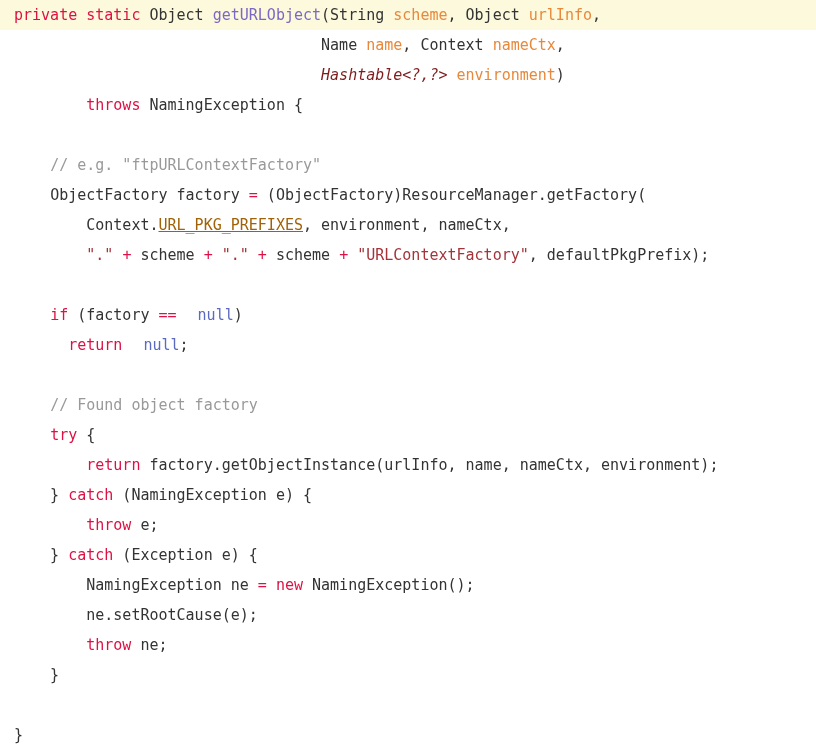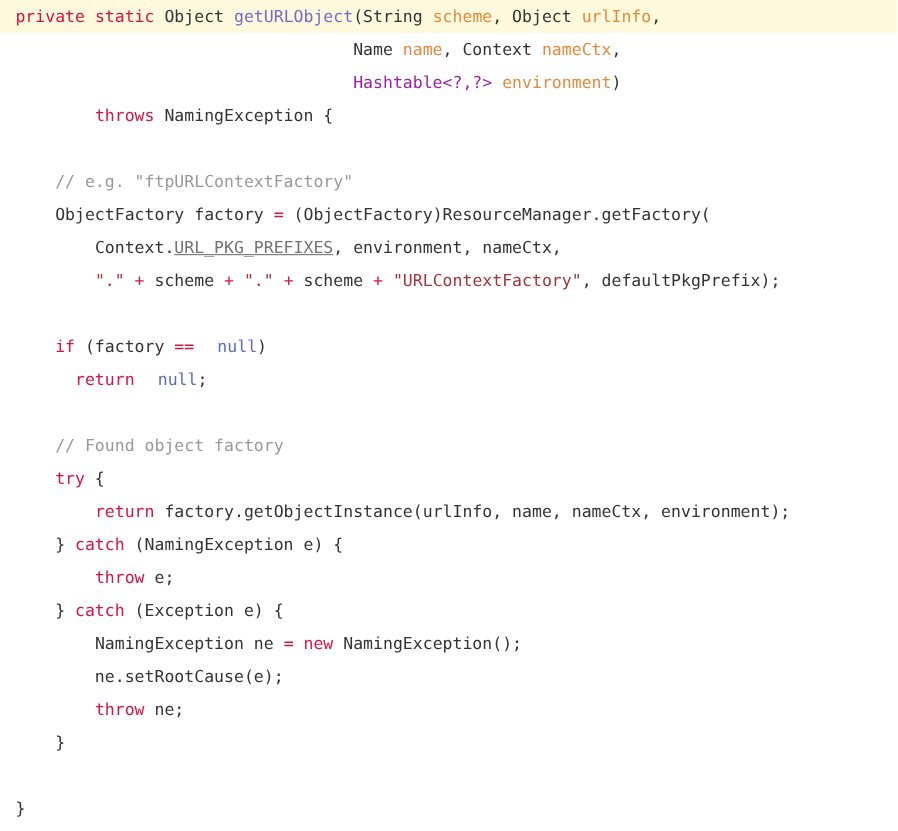--- a/index.html
+++ b/index.html
@@ -42,20 +42,20 @@
 
   
   .tok-plain    { color: #333333; }
   .tok-keyword  { color: #d14; }
   .tok-method   { color: #7b68c4; }
   .tok-param    { color: #e8883a; }
   .tok-string   { color: #a4343a; }
   .tok-comment  { color: #999999; }
   .tok-const    { color: #5c6bc0; padding-left: 12px; }
   .tok-operator { color: #d14; }
-  .tok-generic  { color: #a21caf; }
-  .tok-link     { color: #737373; text-decoration: underline; }
+  .tok-generic  { color: #7f1d1d; font-style: italic; }
+  .tok-link     { color: #a16207; text-decoration: underline; }
   .tok-punct    { color: #333333; }
 </style>
 </head>
 <body>
 
 <div id="code-view"><div class="code-line highlight"><span class="tok-keyword">private</span><span class="tok-plain"> </span><span class="tok-keyword">static</span><span class="tok-plain"> </span><span class="tok-plain">Object</span><span class="tok-plain"> </span><span class="tok-method">getURLObject</span><span class="tok-punct">(</span><span class="tok-plain">String</span><span class="tok-plain"> </span><span class="tok-param">scheme</span><span class="tok-punct">, </span><span class="tok-plain">Object</span><span class="tok-plain"> </span><span class="tok-param">urlInfo</span><span class="tok-punct">,</span></div><div class="code-line"><span class="tok-plain">                                  </span><span class="tok-plain">Name</span><span class="tok-plain"> </span><span class="tok-param">name</span><span class="tok-punct">, </span><span class="tok-plain">Context</span><span class="tok-plain"> </span><span class="tok-param">nameCtx</span><span class="tok-punct">,</span></div><div class="code-line"><span class="tok-plain">                                  </span><span class="tok-generic">Hashtable&lt;?,?&gt;</span><span class="tok-plain"> </span><span class="tok-param">environment</span><span class="tok-punct">)</span></div><div class="code-line"><span class="tok-plain">        </span><span class="tok-keyword">throws</span><span class="tok-plain"> </span><span class="tok-plain">NamingException</span><span class="tok-punct"> {</span></div><div class="code-line">&nbsp;</div><div class="code-line"><span class="tok-plain">    </span><span class="tok-comment">// e.g. "ftpURLContextFactory"</span></div><div class="code-line"><span class="tok-plain">    </span><span class="tok-plain">ObjectFactory factory </span><span class="tok-operator">=</span><span class="tok-plain"> (ObjectFactory)ResourceManager.getFactory(</span></div><div class="code-line"><span class="tok-plain">        </span><span class="tok-plain">Context.</span><span class="tok-link">URL_PKG_PREFIXES</span><span class="tok-plain">, environment, nameCtx,</span></div><div class="code-line"><span class="tok-plain">        </span><span class="tok-string">"."</span><span class="tok-plain"> </span><span class="tok-operator">+</span><span class="tok-plain"> scheme </span><span class="tok-operator">+</span><span class="tok-plain"> </span><span class="tok-string">"."</span><span class="tok-plain"> </span><span class="tok-operator">+</span><span class="tok-plain"> scheme </span><span class="tok-operator">+</span><span class="tok-plain"> </span><span class="tok-string">"URLContextFactory"</span><span class="tok-plain">, defaultPkgPrefix);</span></div><div class="code-line">&nbsp;</div><div class="code-line"><span class="tok-plain">    </span><span class="tok-keyword">if</span><span class="tok-plain"> (factory </span><span class="tok-operator">==</span><span class="tok-plain"> </span><span class="tok-const">null</span><span class="tok-punct">)</span></div><div class="code-line"><span class="tok-plain">      </span><span class="tok-keyword">return</span><span class="tok-plain"> </span><span class="tok-const">null</span><span class="tok-punct">;</span></div><div class="code-line">&nbsp;</div><div class="code-line"><span class="tok-plain">    </span><span class="tok-comment">// Found object factory</span></div><div class="code-line"><span class="tok-plain">    </span><span class="tok-keyword">try</span><span class="tok-punct"> {</span></div><div class="code-line"><span class="tok-plain">        </span><span class="tok-keyword">return</span><span class="tok-plain"> factory.getObjectInstance(urlInfo, name, nameCtx, environment);</span></div><div class="code-line"><span class="tok-plain">    } </span><span class="tok-keyword">catch</span><span class="tok-plain"> (NamingException e) {</span></div><div class="code-line"><span class="tok-plain">        </span><span class="tok-keyword">throw</span><span class="tok-plain"> e;</span></div><div class="code-line"><span class="tok-plain">    } </span><span class="tok-keyword">catch</span><span class="tok-plain"> (Exception e) {</span></div><div class="code-line"><span class="tok-plain">        </span><span class="tok-plain">NamingException ne </span><span class="tok-operator">=</span><span class="tok-plain"> </span><span class="tok-keyword">new</span><span class="tok-plain"> NamingException();</span></div><div class="code-line"><span class="tok-plain">        ne.setRootCause(e);</span></div><div class="code-line"><span class="tok-plain">        </span><span class="tok-keyword">throw</span><span class="tok-plain"> ne;</span></div><div class="code-line"><span class="tok-plain">    }</span></div><div class="code-line">&nbsp;</div><div class="code-line"><span class="tok-plain">}</span></div></div>
 
 </body></html>

